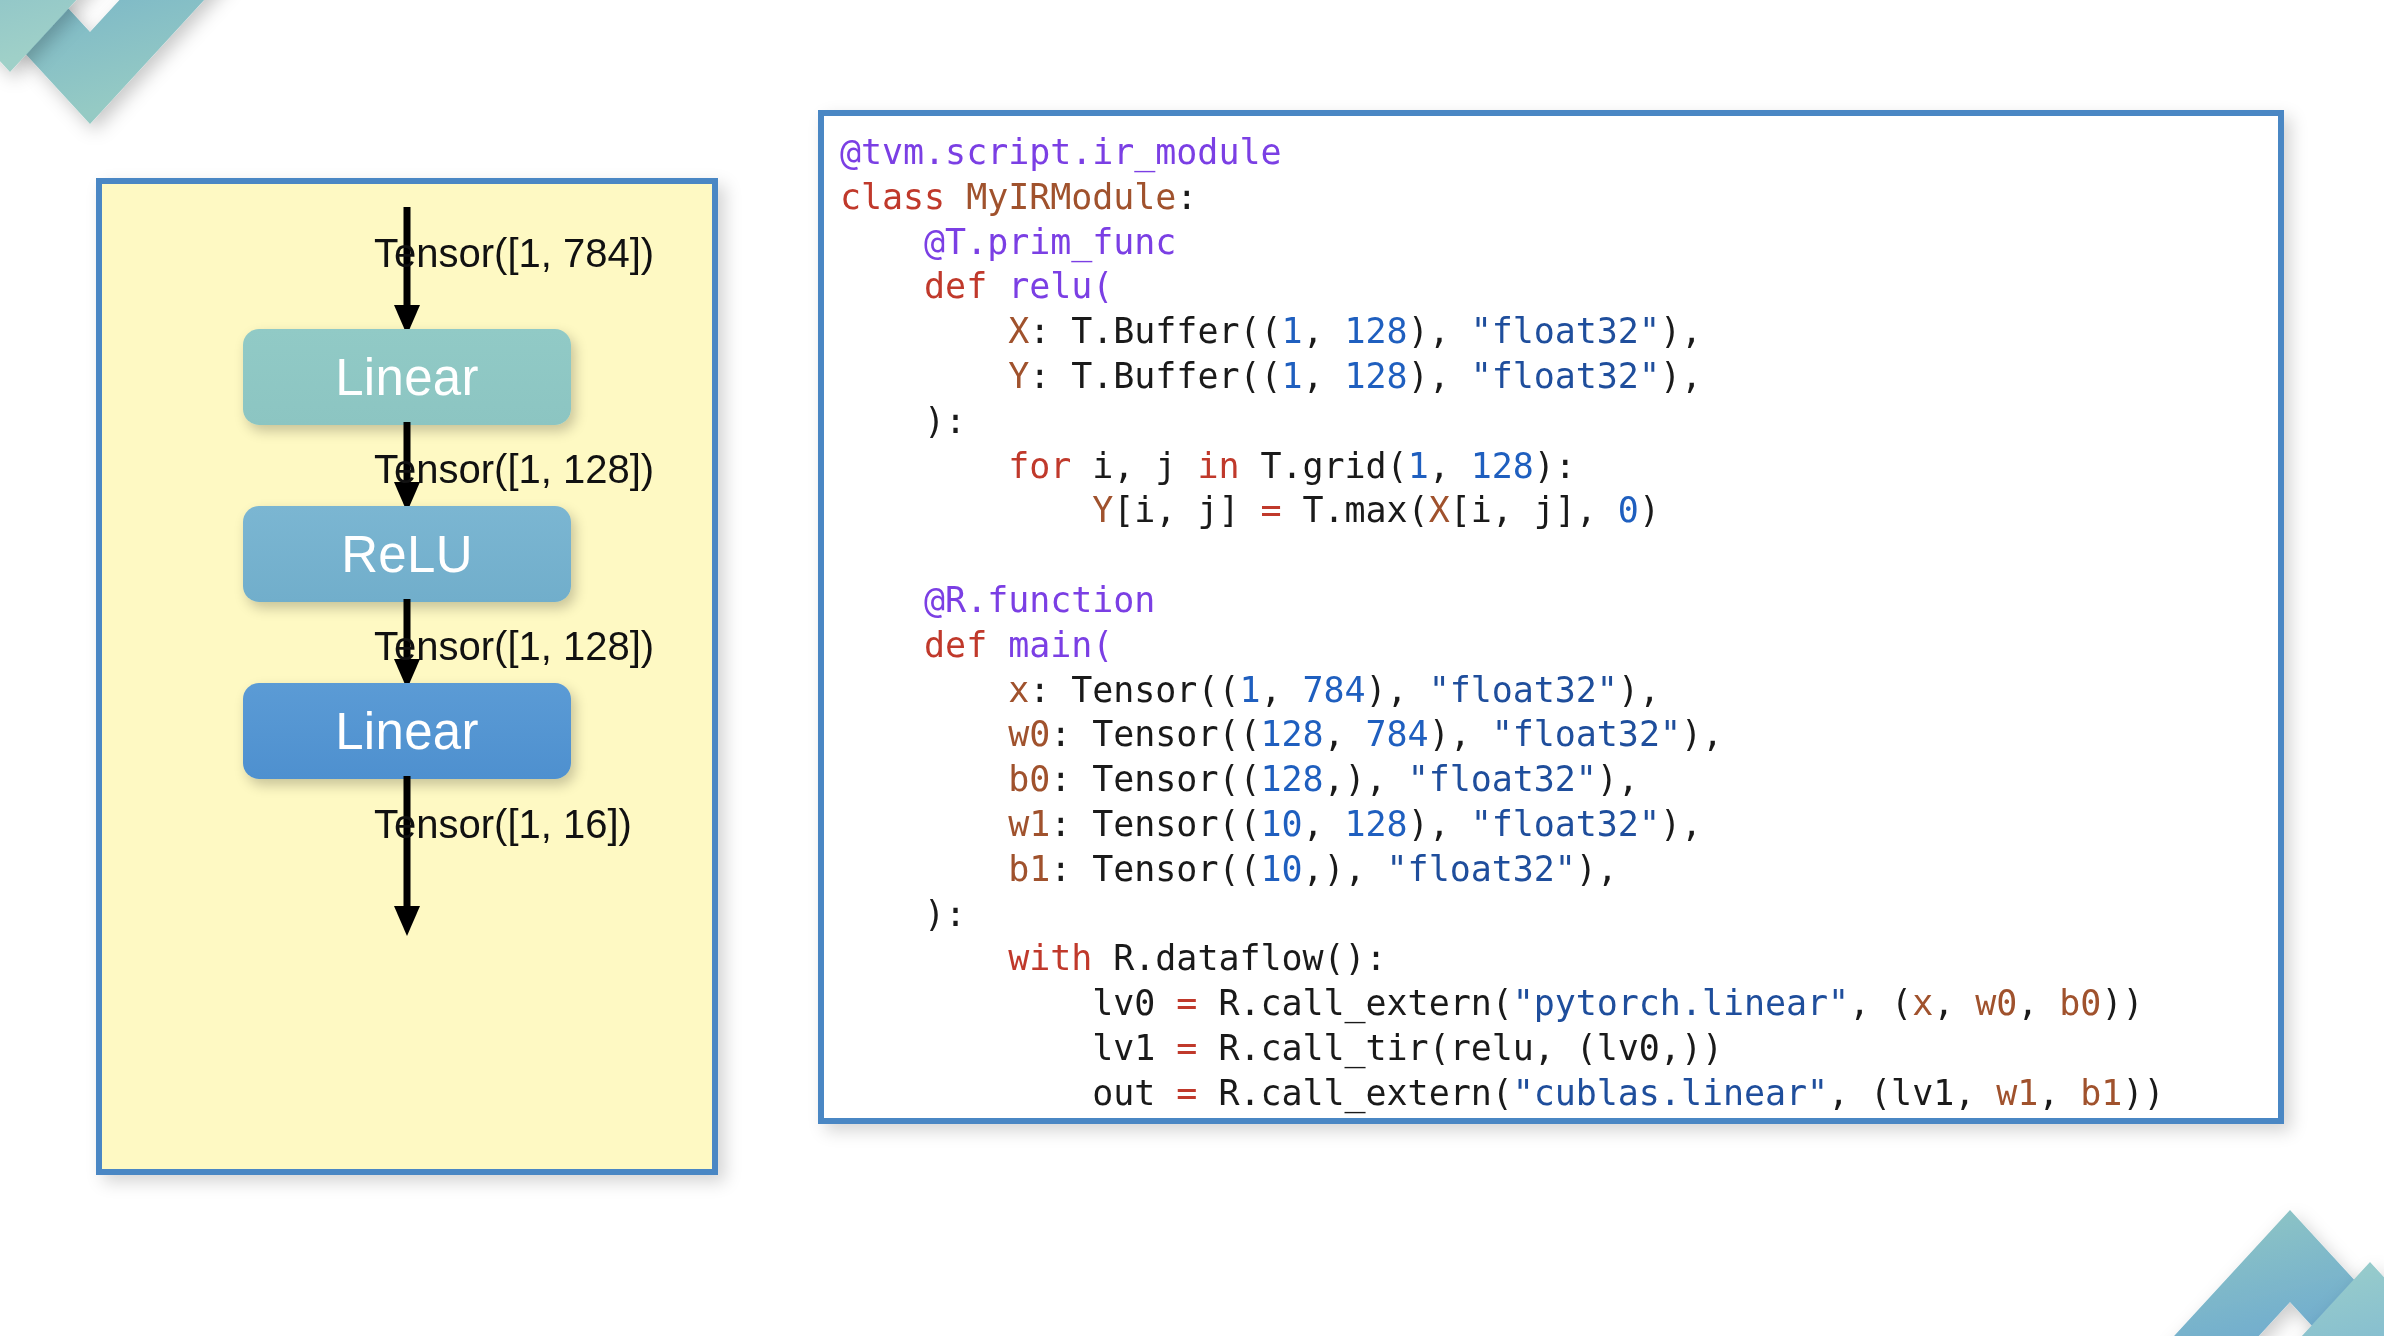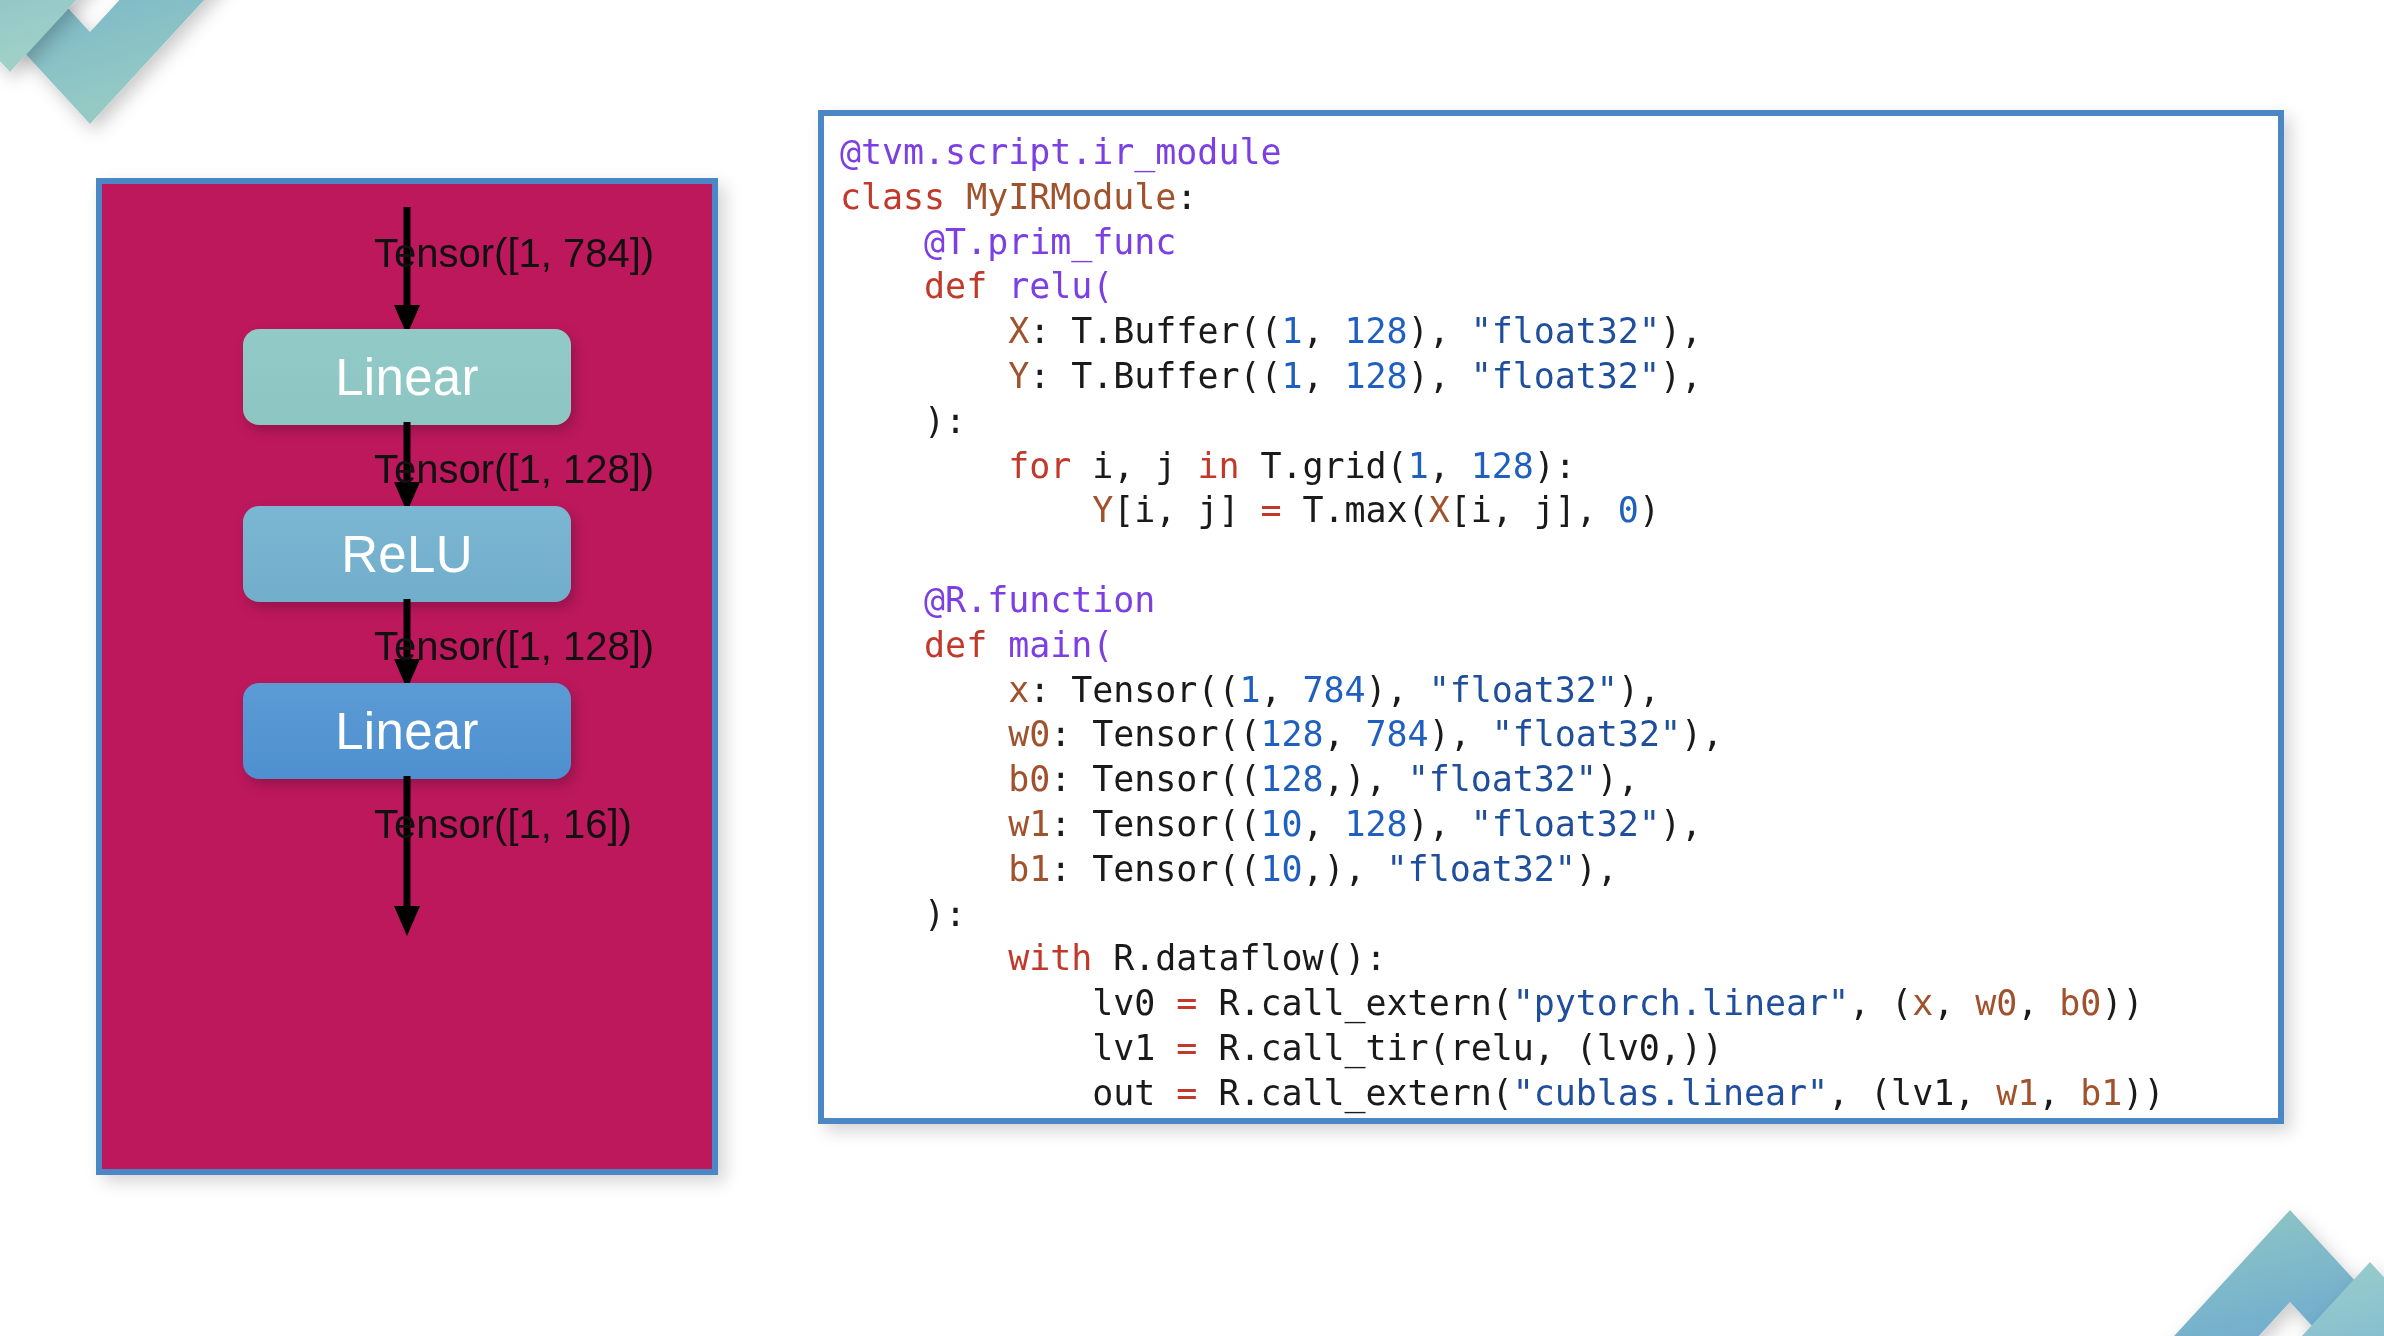--- a/index.html
+++ b/index.html
@@ -12,21 +12,21 @@
   }
 
   
   .deco{position:absolute;pointer-events:none;}
   #deco-tl{left:-70px;top:-118px;}
   #deco-br{right:-66px;bottom:-120px;}
 
   
   #diagram-panel{
     position:absolute;left:96px;top:178px;width:622px;height:997px;
-    background:#be185d;
+    background:#fef9c3;
     border:6px solid #4a87c4;
     box-sizing:border-box;
     box-shadow:7px 7px 16px rgba(0,0,0,.17);
   }
   #flow{
     position:relative;width:100%;height:100%;
   }
   .node{
     position:absolute;left:50%;transform:translateX(-50%);
     width:328px;height:96px;border-radius:16px;

